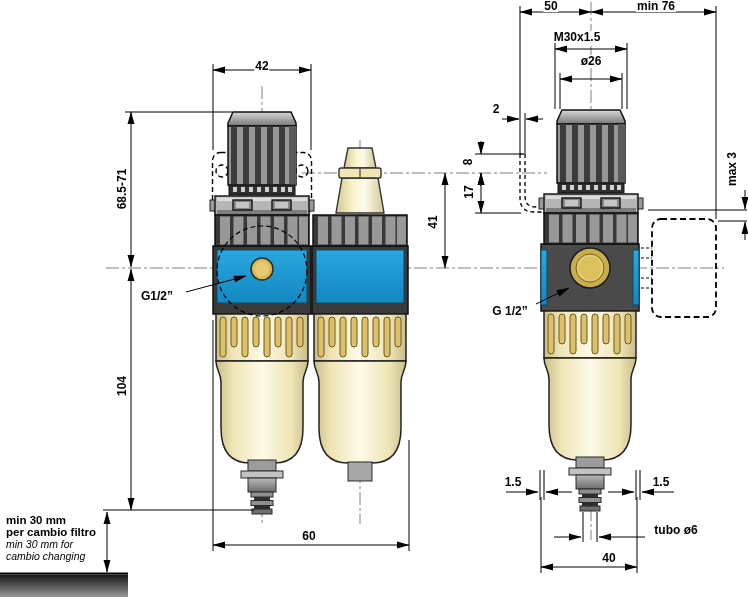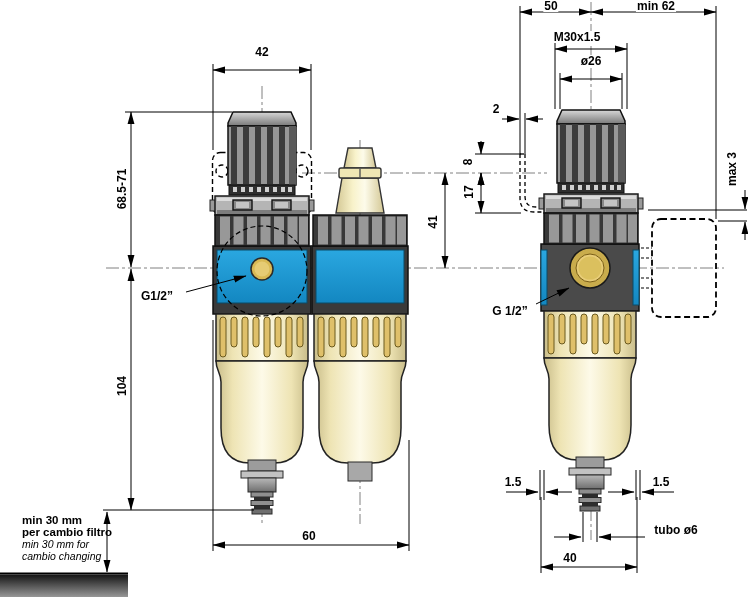--- a/index.html
+++ b/index.html
@@ -7,21 +7,21 @@
     position:relative;width:748px;height:597px;background:#ffffff;overflow:hidden;
     font-family:"Liberation Sans",sans-serif;
   }
   #stage svg{position:absolute;left:0;top:0;}
   .lbl{
     position:absolute;transform:translate(-50%,-50%);
     font:bold 12px "Liberation Sans",sans-serif;color:#000;white-space:nowrap;
     background:#fff;padding:0 1px;line-height:1;
   }
   .rot{transform:translate(-50%,-50%) rotate(-90deg);}
-  .note{position:absolute;left:22px;top:514px;line-height:1.08;}
+  .note{position:absolute;left:6px;top:514px;line-height:1.08;}
   .note .b{display:block;font:bold 11.5px "Liberation Sans",sans-serif;}
   .note .i{display:block;font:italic 10.5px "Liberation Sans",sans-serif;}
 </style>
 </head>
 <body>
 
 <div id="stage">
 
 <svg width="748" height="597" viewBox="0 0 748 597">
   <defs>
@@ -263,40 +263,40 @@
         <line x1="637" y1="497" x2="637" y2="573"></line>
     <line x1="541" y1="567" x2="637" y2="567" marker-start="url(#arw)" marker-end="url(#arw)"></line>
   </g>
 
   <g>
     <line x1="0" y1="573.5" x2="128" y2="573.5" stroke="#000" stroke-width="2"></line>
     <rect x="0" y="574.5" width="128" height="23" fill="url(#groundG)"></rect>
   </g>
 </svg>
 
-<span class="lbl" style="left:262px;top:52px">42</span>
+<span class="lbl" style="left:262px;top:66px">42</span>
 <span class="lbl rot" style="left:122px;top:189px">68.5-71</span>
 <span class="lbl rot" style="left:122px;top:386px">104</span>
 <span class="lbl" style="left:309px;top:536px">60</span>
 <span class="lbl" style="left:157px;top:296px">G1/2”</span>
 
 <span class="lbl" style="left:551px;top:6px">50</span>
-<span class="lbl" style="left:656px;top:6px">min 62</span>
+<span class="lbl" style="left:656px;top:6px">min 76</span>
 <span class="lbl" style="left:577px;top:37px">M30x1.5</span>
 <span class="lbl" style="left:591px;top:61px">ø26</span>
 <span class="lbl" style="left:496px;top:109px">2</span>
 <span class="lbl rot" style="left:468px;top:162px">8</span>
 <span class="lbl rot" style="left:469px;top:192px">17</span>
 <span class="lbl rot" style="left:433px;top:222px">41</span>
 <span class="lbl rot" style="left:732px;top:169px">max 3</span>
 <span class="lbl" style="left:510px;top:311px">G 1/2”</span>
 <span class="lbl" style="left:513px;top:482px">1.5</span>
 <span class="lbl" style="left:661px;top:482px">1.5</span>
 <span class="lbl" style="left:676px;top:530px">tubo ø6</span>
-<span class="lbl" style="left:570px;top:558px">40</span>
+<span class="lbl" style="left:609px;top:558px">40</span>
 
 <div class="note">
   <span class="b">min 30 mm</span>
   <span class="b">per cambio filtro</span>
   <span class="i">min 30 mm for</span>
   <span class="i">cambio changing</span>
 </div>
 
 </div>
 

